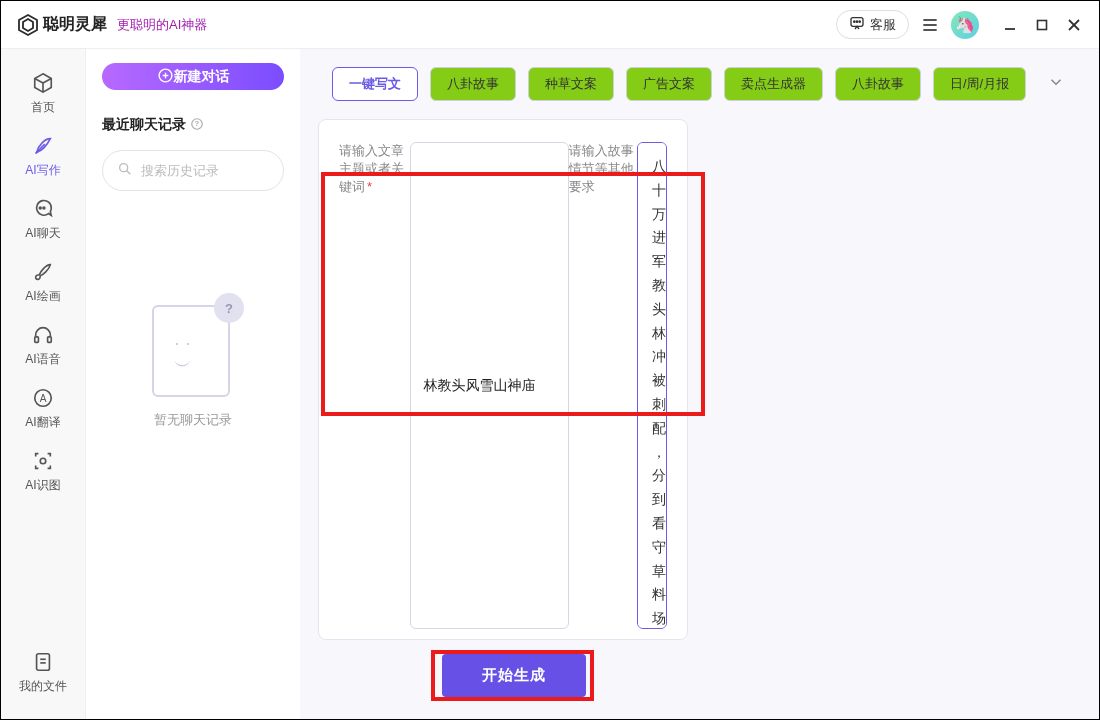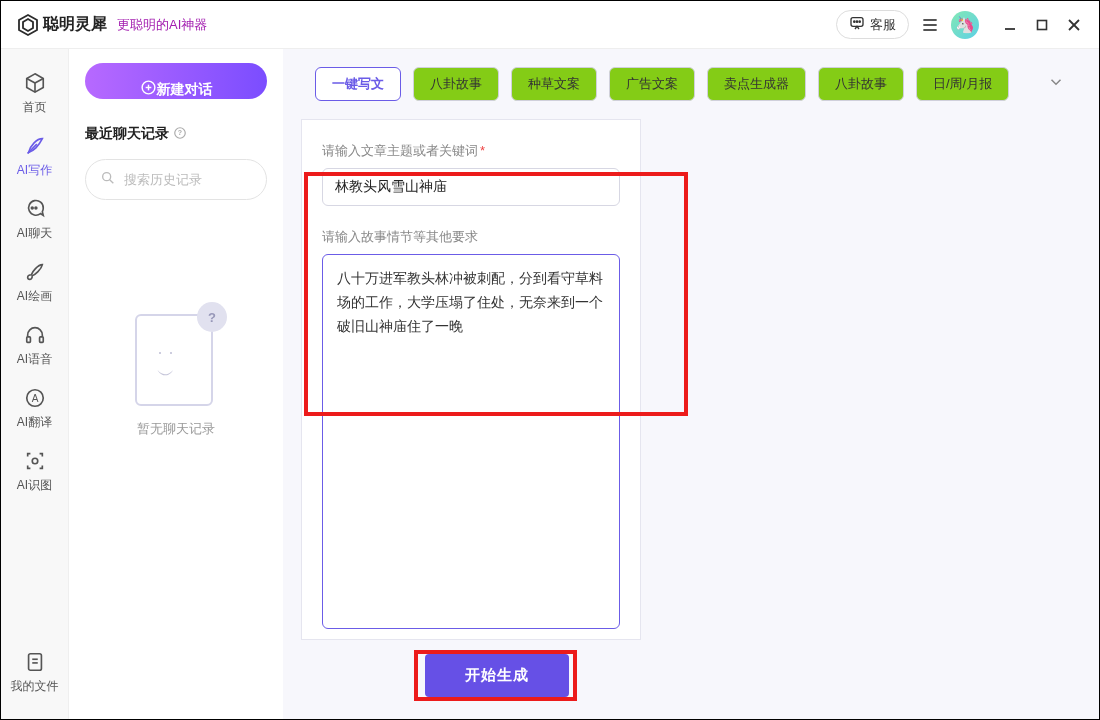--- a/index.html
+++ b/index.html
@@ -91,21 +91,21 @@
       cursor: pointer;
       color: #333;
     }
     
     .main {
       display: flex;
       height: calc(720px - 48px - 2px);
     }
     
     .nav {
-      width: 68px;
+      width: 85px;
       background: #f8f8f8;
       display: flex;
       flex-direction: column;
       align-items: center;
       padding-top: 14px;
       border-right: 1px solid #efefef;
     }
     .nav-item {
       width: 60px;
       display: flex;
@@ -133,23 +133,23 @@
     .sidebar {
       width: 214px;
       padding: 14px 16px;
       display: flex;
       flex-direction: column;
     }
     .new-chat-btn {
       background: linear-gradient(90deg, #b769ff, #7b4dff);
       color: #fff;
       border-radius: 22px;
-      height: 36px;
-      display: flex;
-      align-items: flex-end;
+      height: 27px;
+      display: flex;
+      align-items: center;
       justify-content: center;
       font-size: 14px;
       font-weight: 600;
       cursor: pointer;
     }
     .section-title {
       margin-top: 26px;
       font-size: 14px;
       font-weight: 700;
       color: #222;
@@ -249,26 +249,26 @@
     .chevron-btn {
       margin-left: auto;
       cursor: pointer;
       color: #888;
       padding: 6px;
     }
     .card {
       margin-top: 18px;
       background: #fff;
       border: 1px solid #e5e5ef;
-      border-radius: 0;
+      border-radius: 8px;
       padding: 22px 20px 10px 20px;
-      width: 340px;
+      width: 370px;
       flex: 1;
       display: flex;
-      flex-direction: column;
+      flex-direction: row;
       overflow: visible;
     }
     .label {
       font-size: 13px;
       color: #888;
       margin-bottom: 8px;
     }
     .req { color: #e44; margin-left: 2px; }
     .text-input {
       width: 100%;

